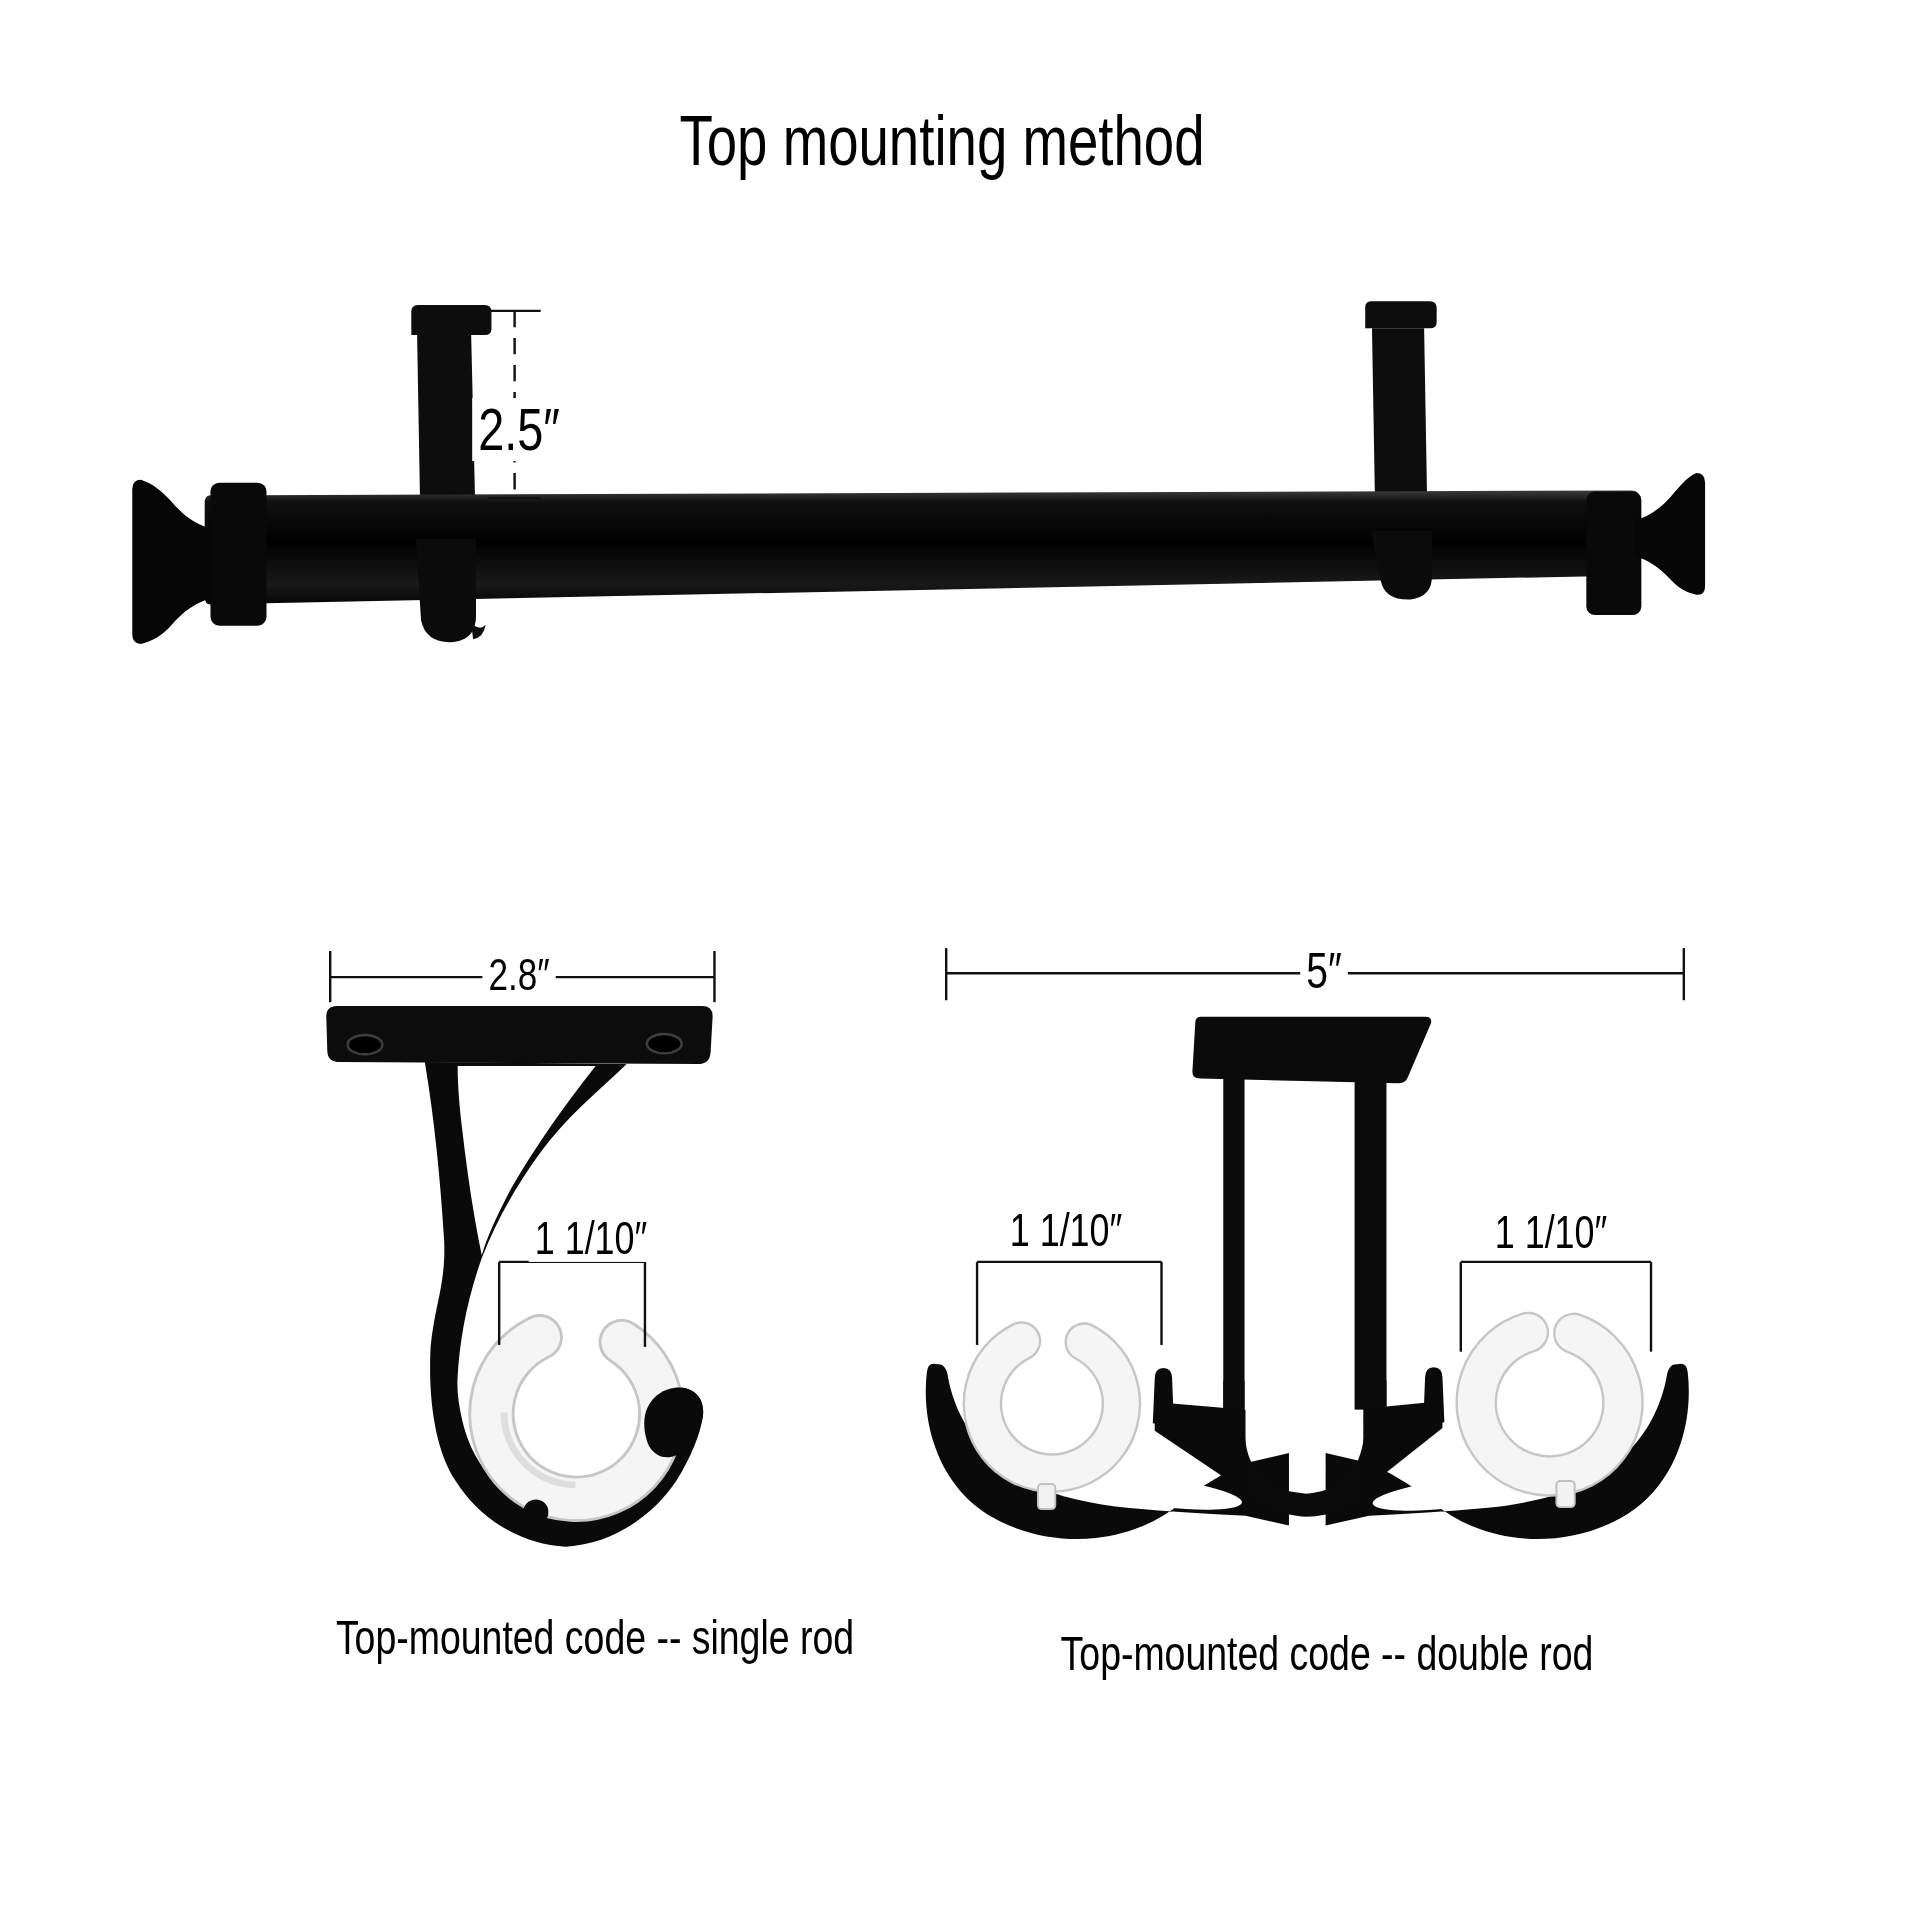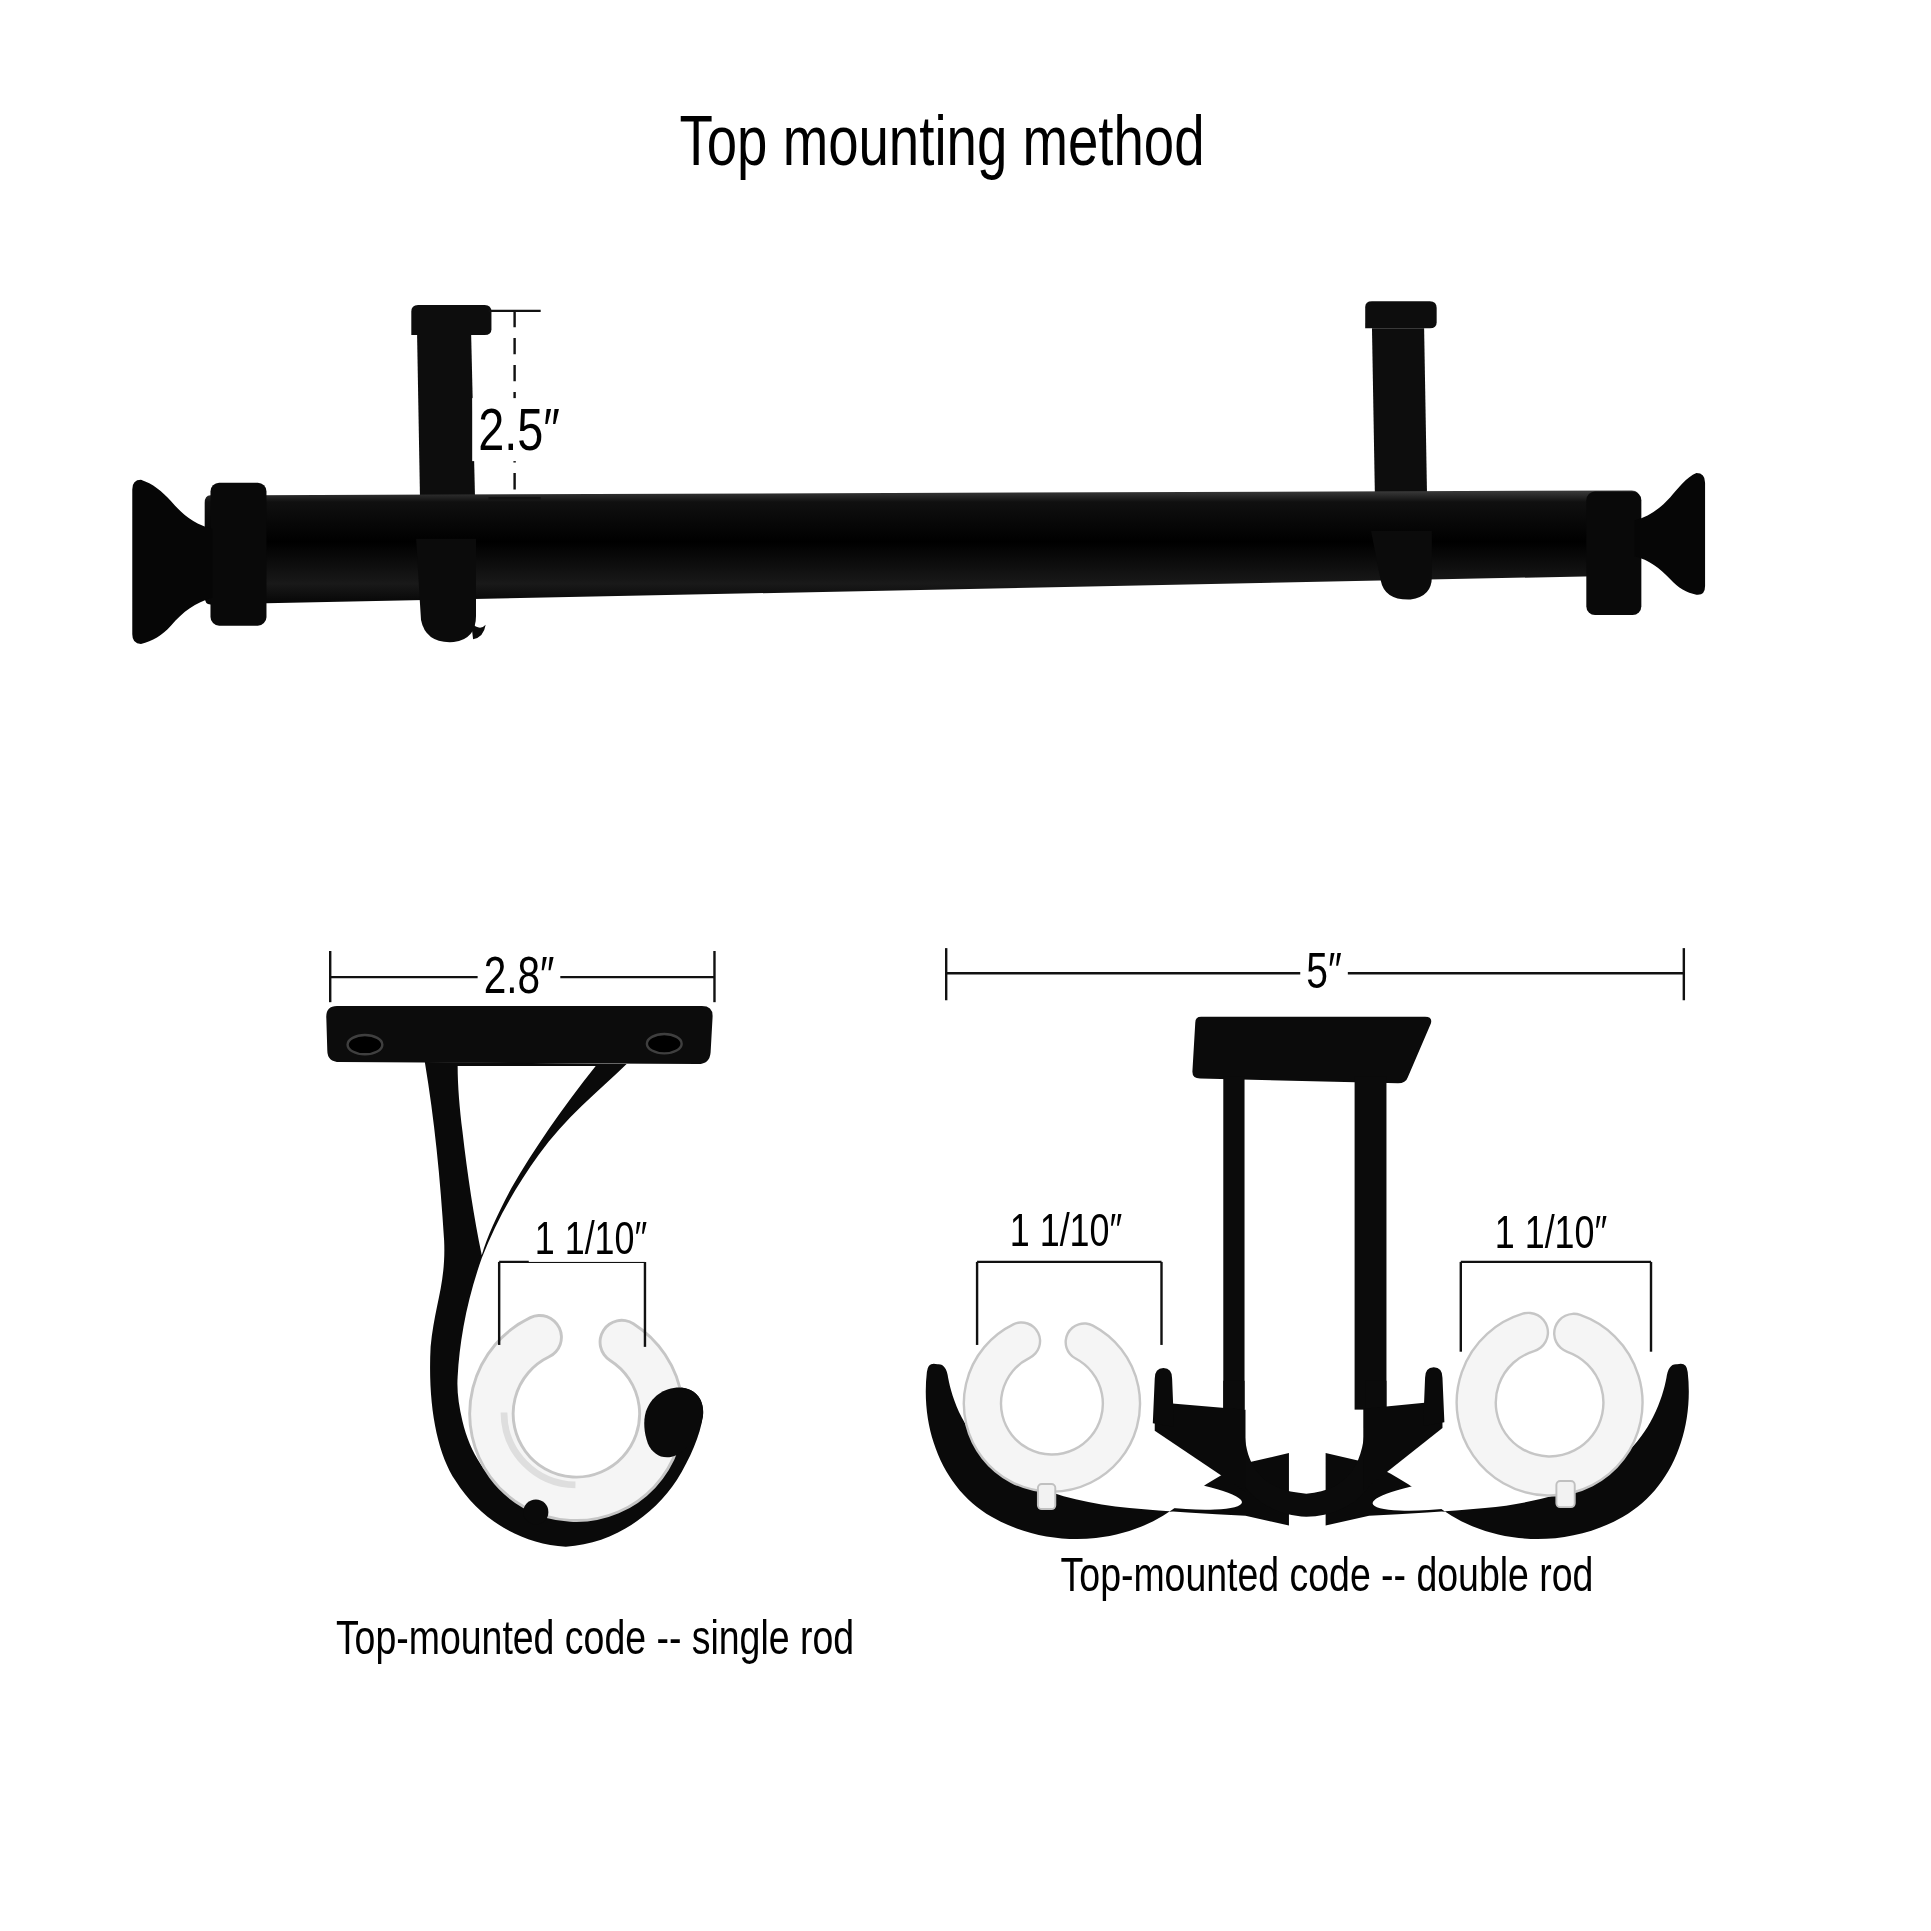--- a/index.html
+++ b/index.html
@@ -189,22 +189,22 @@
       <line x1="1513" y1="1307" x2="1513" y2="1400"></line>
       <line x1="1710" y1="1307" x2="1710" y2="1400"></line>
     </g>
   </g>
 </svg>
 
 <div class="label title" style="left:942px;top:143px;"><span class="tx">Top mounting method</span></div>
 
 <div class="label" style="left:519px;top:431px;font-size:60px;"><span class="tx">2.5″</span></div>
 
-<div class="label" style="left:519px;top:976px;font-size:52px;"><span class="tx">2.8″</span></div>
+<div class="label" style="left:519px;top:976px;font-size:45px;"><span class="tx">2.8″</span></div>
 <div class="label" style="left:591px;top:1239px;font-size:46px;"><span class="tx">1 1/10″</span></div>
 
 <div class="label" style="left:1324px;top:972px;font-size:50px;"><span class="tx">5″</span></div>
 <div class="label" style="left:1066px;top:1231px;font-size:46px;"><span class="tx">1 1/10″</span></div>
 <div class="label" style="left:1551px;top:1233px;font-size:46px;"><span class="tx">1 1/10″</span></div>
 
 <div class="label cap" style="left:595px;top:1639px;"><span class="tx">Top-mounted code -- single rod</span></div>
-<div class="label cap" style="left:1327px;top:1576px;"><span class="tx">Top-mounted code -- double rod</span></div>
+<div class="label cap" style="left:1327px;top:1655px;"><span class="tx">Top-mounted code -- double rod</span></div>
 
 
 </body></html>

